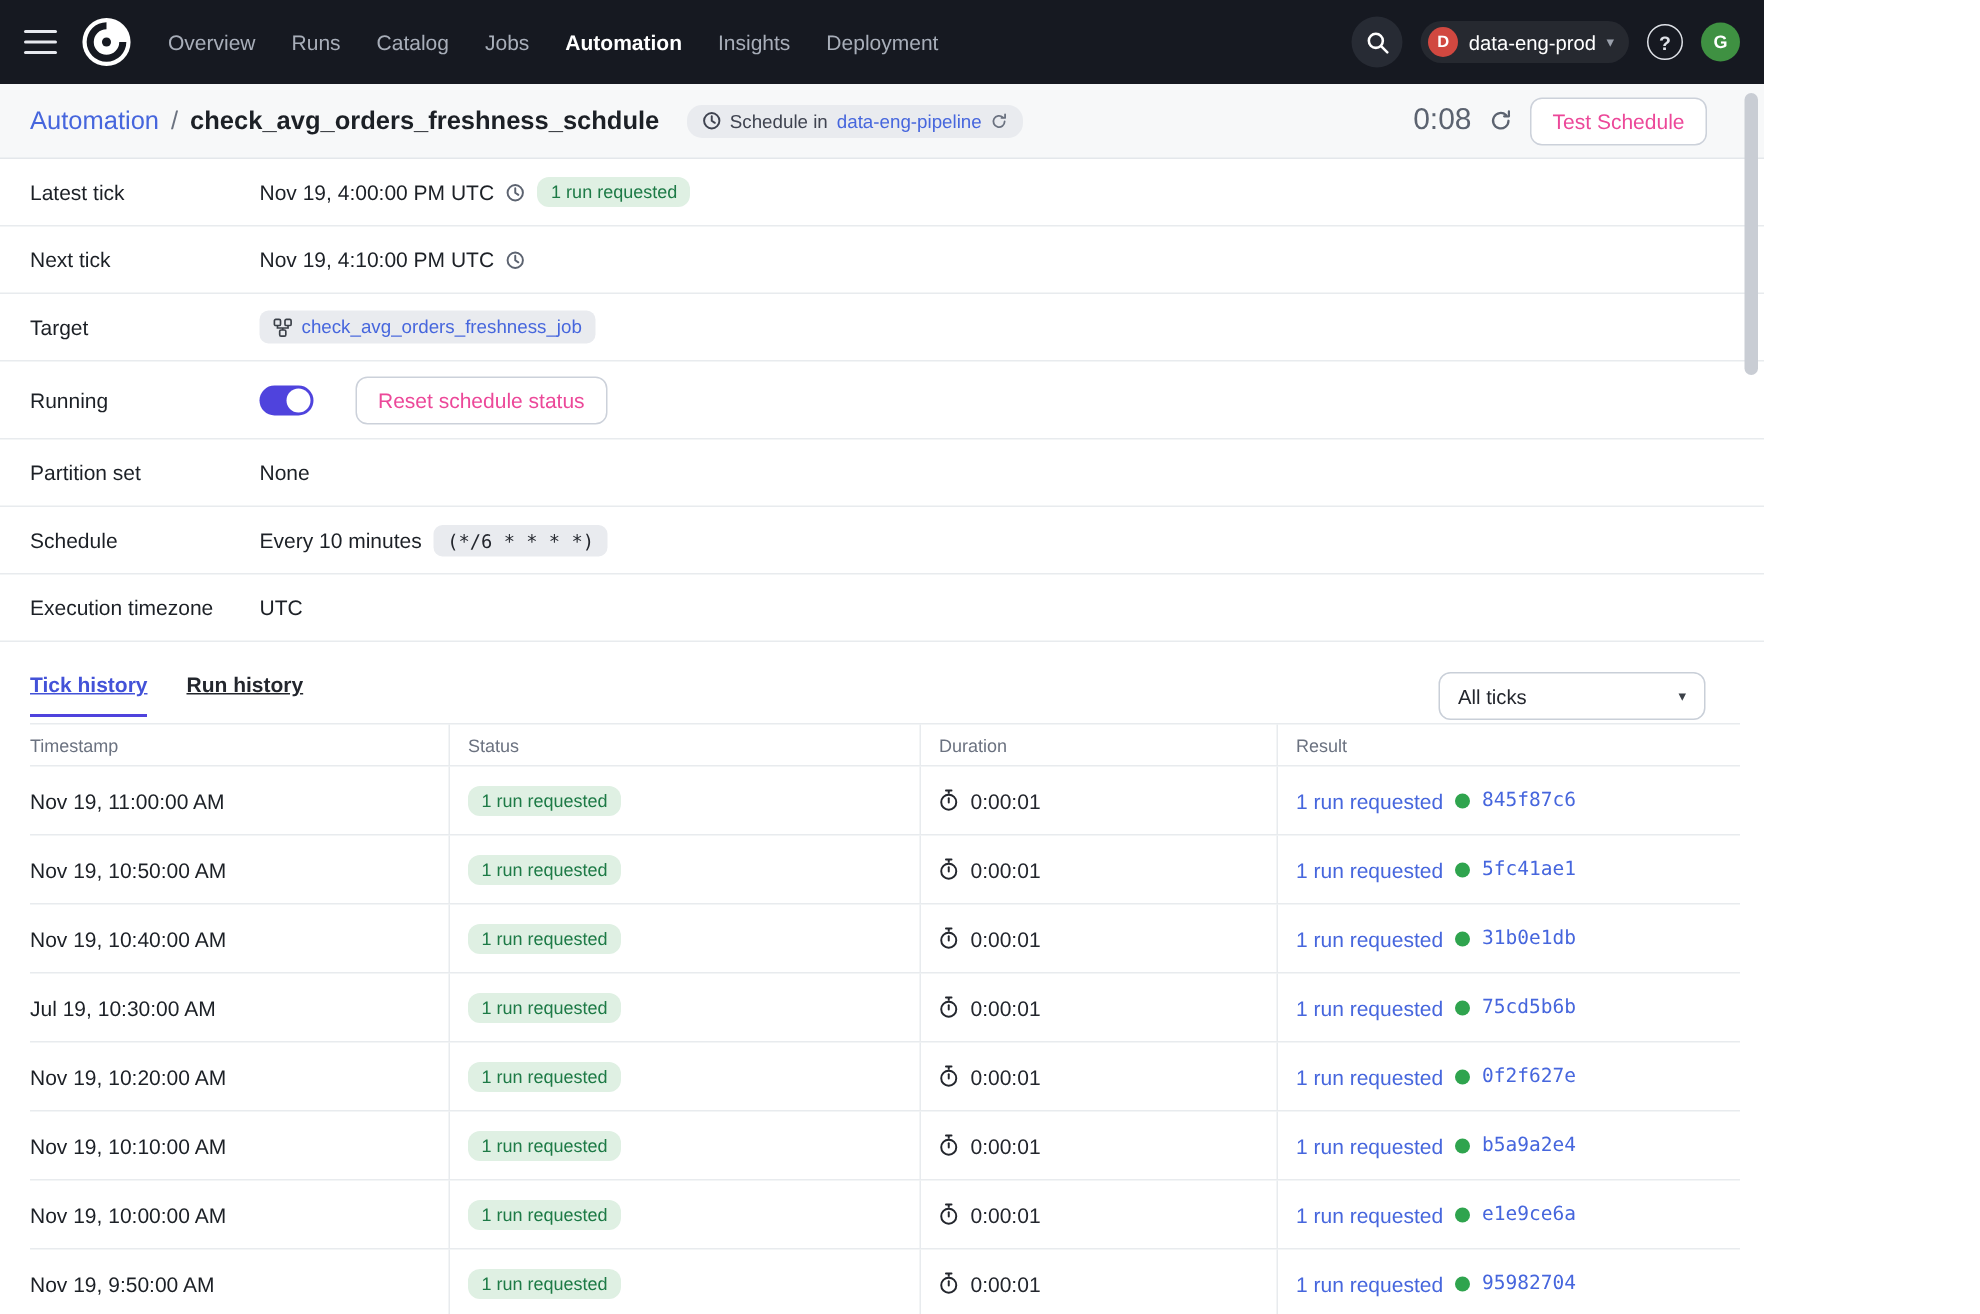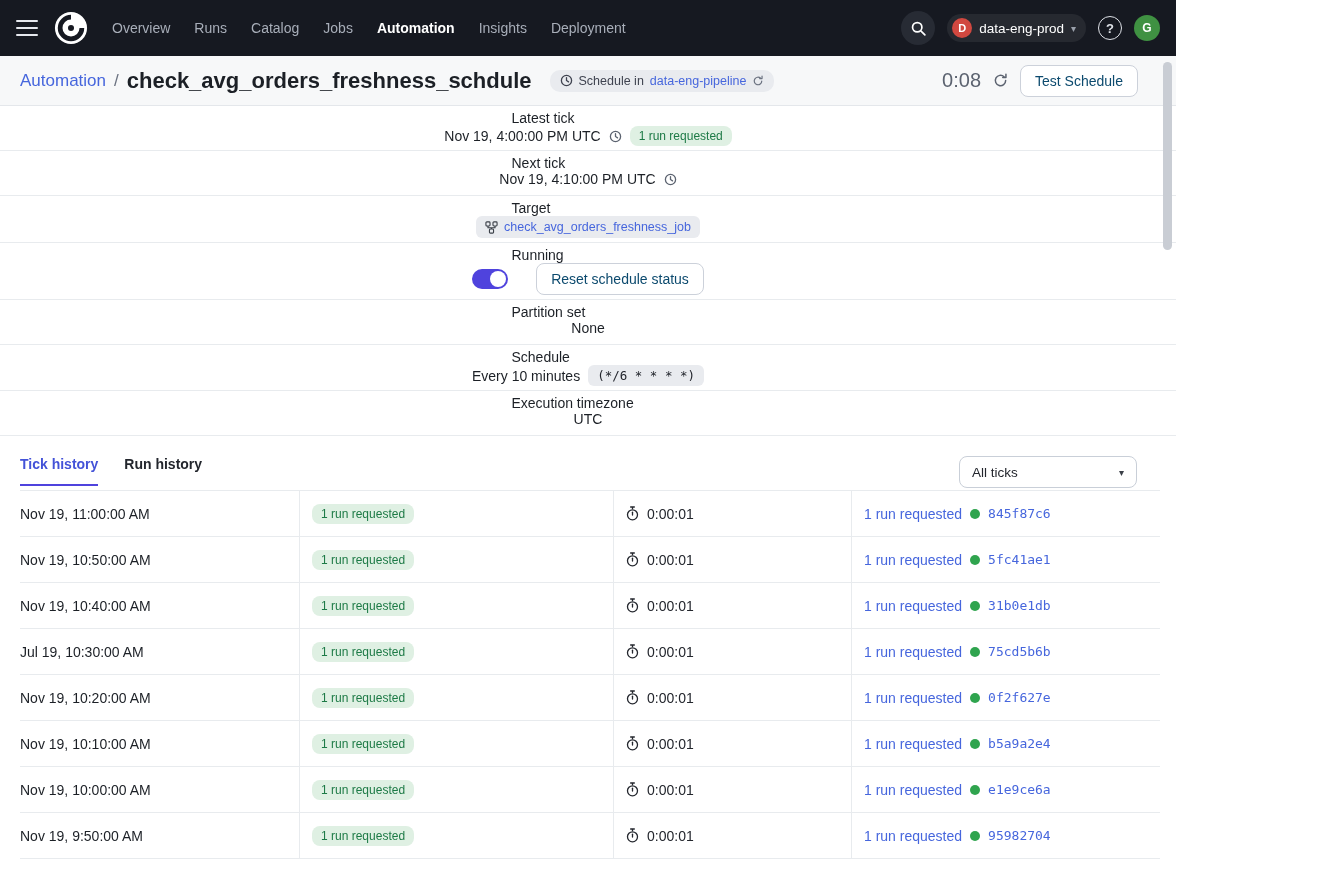--- a/index.html
+++ b/index.html
@@ -21,42 +21,42 @@
   .ws-avatar { width: 20px; height: 20px; border-radius: 50%; background: #d14840; color: #fff; font-size: 11px; font-weight: 700; display: flex; align-items: center; justify-content: center; }
   .ws-name { color: #fff; font-size: 13.5px; }
   .caret { color: #9aa0ab; font-size: 10px; }
   .help-btn { width: 24px; height: 24px; border-radius: 50%; border: 1.5px solid #dfe2e8; color: #dfe2e8; font-size: 13px; font-weight: 700; display: flex; align-items: center; justify-content: center; cursor: pointer; }
   .user-avatar { width: 26px; height: 26px; border-radius: 50%; background: #3f9142; color: #fff; font-size: 12px; font-weight: 700; display: flex; align-items: center; justify-content: center; cursor: pointer; }
 
   
   .crumb-bar { height: 50px; background: #f7f8f9; border-bottom: 1px solid #e4e7eb; display: flex; align-items: center; padding: 0 20px; gap: 8px; }
   .crumb-link { color: #4666dd; font-size: 17px; cursor: pointer; }
   .crumb-sep { color: #6b7280; font-size: 17px; }
-  .crumb-title { color: #1c2026; font-size: 22px; font-weight: 600; }
+  .crumb-title { color: #1c2026; font-size: 17px; font-weight: 600; }
   .context-badge { display: flex; align-items: center; gap: 6px; background: #e9ebef; border-radius: 10px; padding: 4px 10px; margin-left: 10px; font-size: 12.5px; color: #3f4350; }
   .context-badge a { color: #4666dd; text-decoration: none; cursor: pointer; }
   .crumb-right { margin-left: auto; display: flex; align-items: center; gap: 12px; padding-right: 18px; }
   .timer { font-size: 20px; color: #5c6370; }
-  .btn { background: #fff; border: 1px solid #ccd1da; border-radius: 8px; padding: 7px 14px; font-size: 14px; color: #0c4a6e; font-family: "Liberation Sans", sans-serif; cursor: pointer; white-space: nowrap; }
+  .btn { background: #fff; border: 1px solid #ccd1da; border-radius: 8px; padding: 7px 14px; font-size: 14px; color: #ec4899; font-family: "Liberation Sans", sans-serif; cursor: pointer; white-space: nowrap; }
 
   
-  .detail-row { display: flex; align-items: center; min-height: 45px; padding: 4px 20px; border-bottom: 1px solid #e8ebee; font-size: 14px; color: #1c2026; flex-direction: column; }
+  .detail-row { display: flex; align-items: center; min-height: 45px; padding: 4px 20px; border-bottom: 1px solid #e8ebee; font-size: 14px; color: #1c2026; }
   .detail-row.tall { min-height: 52px; }
   .detail-label { width: 153px; flex: 0 0 auto; }
   .detail-value { display: flex; align-items: center; gap: 8px; }
   .badge-green { background: #dff0e3; color: #1d7a46; font-size: 12px; padding: 3px 9px; border-radius: 8px; white-space: nowrap; }
   .pill-gray { display: inline-flex; align-items: center; gap: 6px; background: #e9ebef; border-radius: 6px; padding: 4px 9px; font-size: 12.5px; }
   .pill-gray a { color: #4666dd; text-decoration: none; cursor: pointer; }
   .cron-pill { background: #e9ebef; border-radius: 6px; padding: 3px 9px; font-family: "DejaVu Sans Mono", monospace; font-size: 12.5px; color: #23262d; }
   .toggle { width: 36px; height: 20px; border-radius: 10px; background: #4f43dd; position: relative; cursor: pointer; flex: 0 0 auto; }
   .toggle .knob { position: absolute; top: 2px; left: 18px; width: 16px; height: 16px; border-radius: 50%; background: #fff; }
 
   
   .tabs-row { display: flex; align-items: flex-start; gap: 26px; padding: 20px 39px 0 20px; }
-  .tab { font-size: 14px; font-weight: 700; padding-bottom: 12px; border-bottom: 2px solid transparent; cursor: pointer; color: #23262d; }
+  .tab { font-size: 14px; font-weight: 700; padding-bottom: 12px; border-bottom: 2px solid transparent; cursor: pointer; color: #23262d; text-decoration: underline; }
   .tab.active { color: #4352d8; border-bottom-color: #4f43dd; }
   .filter-select { margin-left: auto; min-width: 178px; height: 32px; border: 1px solid #c9cfd8; border-radius: 8px; background: #fff; display: flex; align-items: center; justify-content: space-between; padding: 0 12px; font-size: 13.5px; color: #23262d; cursor: pointer; }
   .filter-select .caret { color: #3b4048; }
 
   
   .tick-table { margin: 2px 16px 0 20px; border-top: 1px solid #e8ebee; }
   .t-row { display: grid; grid-template-columns: 279px 314px 238px 1fr; border-bottom: 1px solid #e8ebee; }
   .t-cell { display: flex; align-items: center; gap: 8px; padding: 0 12px; min-height: 45px; }
   .t-cell:first-child { padding-left: 0; }
   .t-cell + .t-cell { border-left: 1px solid #e8ebee; }
@@ -233,20 +233,26 @@
   <div class="tabs-row">
     <span class="tab active">Tick history</span>
     <span class="tab">Run history</span>
     <div class="filter-select">
       <span>All ticks</span>
       <span class="caret">▾</span>
     </div>
   </div>
 
   <div class="tick-table">
+    <div class="t-row header">
+      <div class="t-cell">Timestamp</div>
+      <div class="t-cell">Status</div>
+      <div class="t-cell">Duration</div>
+      <div class="t-cell">Result</div>
+    </div>
     <div>
         <div class="t-row">
     <div class="t-cell">
             <span class="ts-text">Nov 19, 11:00:00 AM</span>
           </div>
     <div class="t-cell">
             <span class="badge-green">1 run requested</span>
           </div>
     <div class="t-cell">
       <span class="icon">

